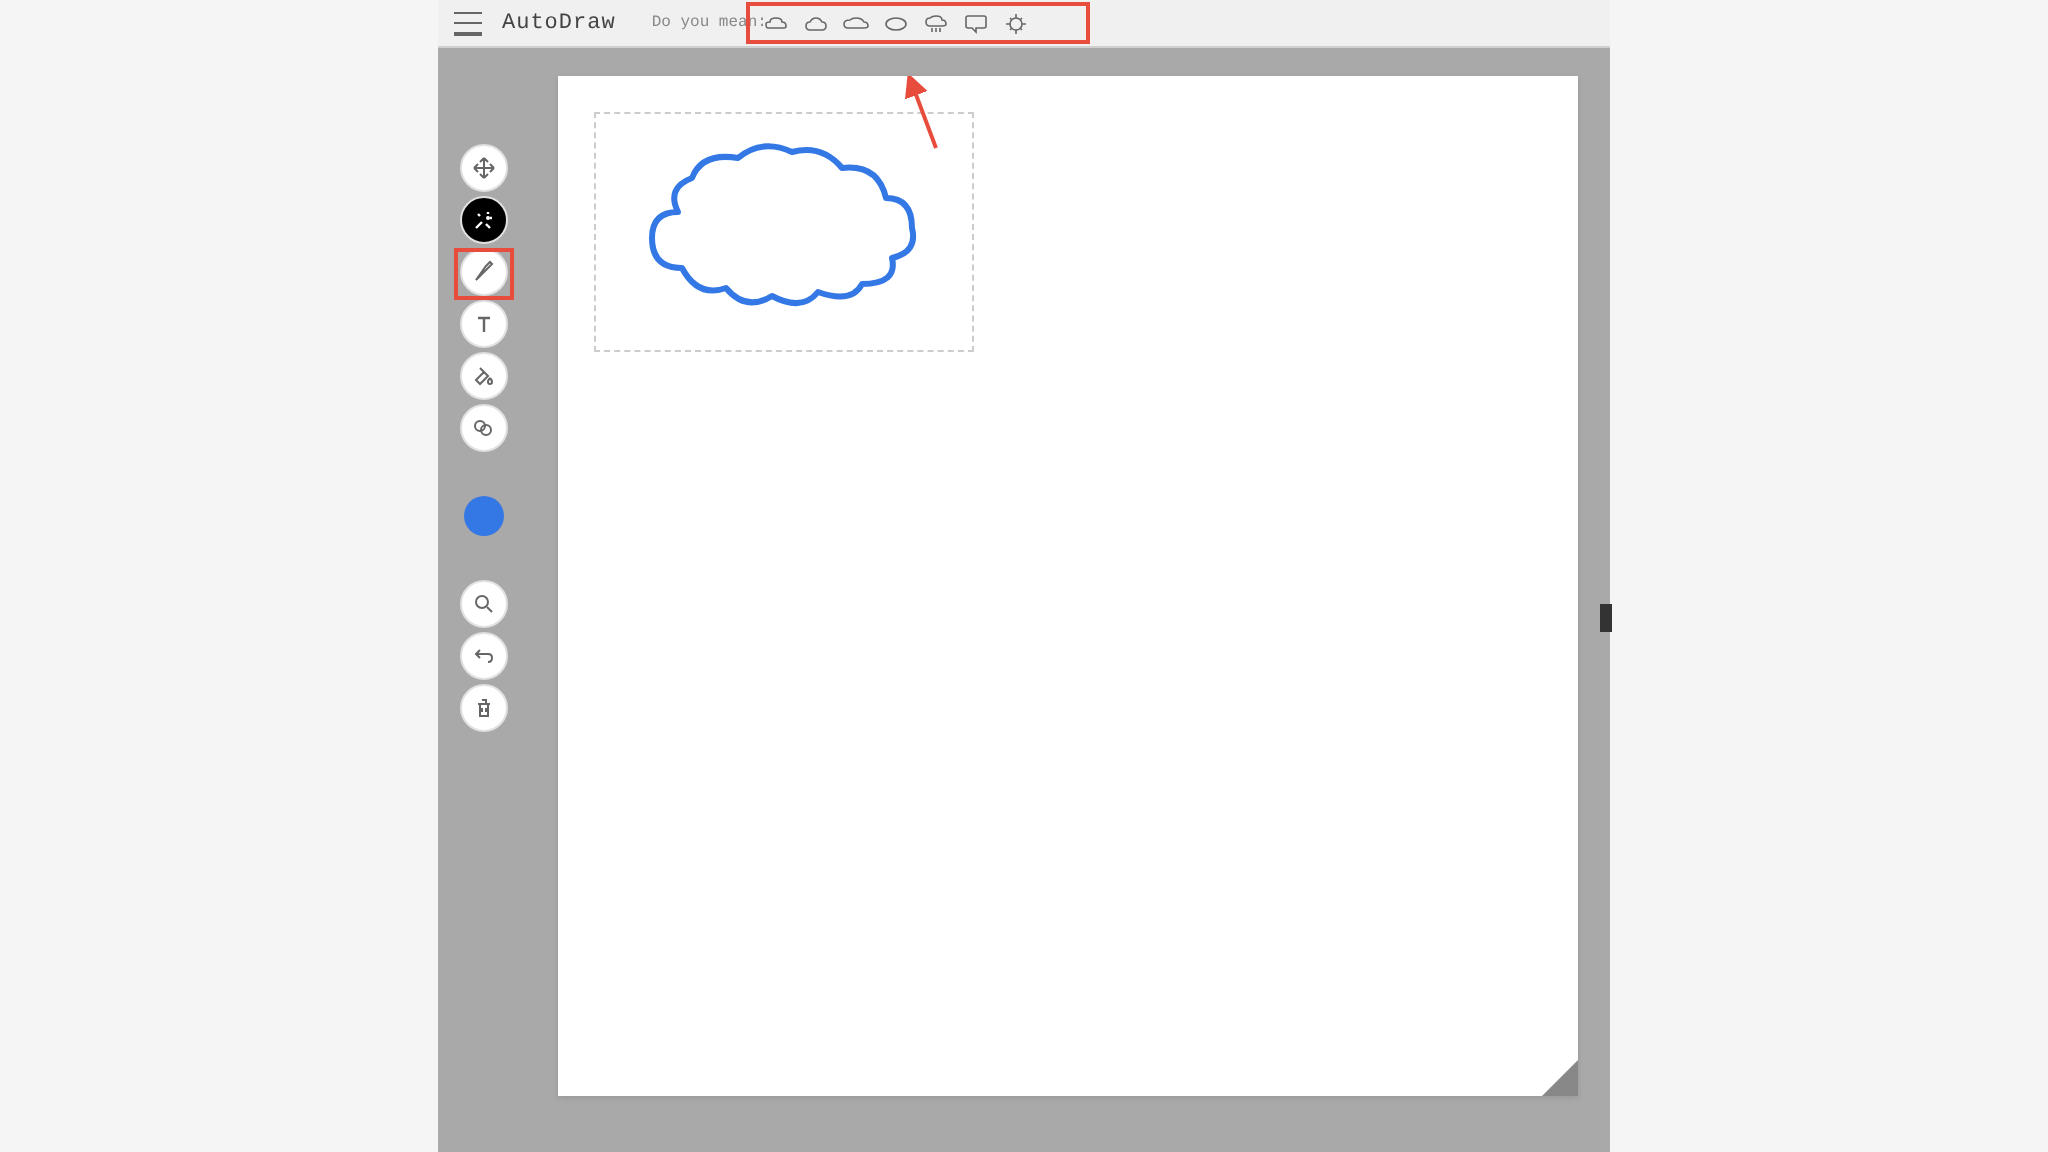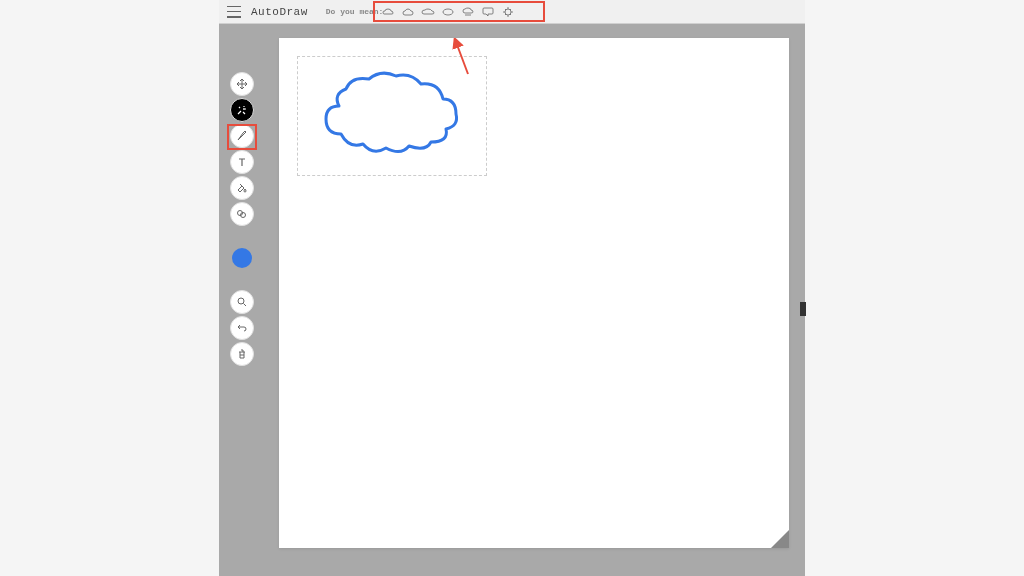--- a/index.html
+++ b/index.html
@@ -44,21 +44,20 @@
     .app-title {
       font-size: 11px;
       color: #444;
       font-weight: normal;
       letter-spacing: 0.5px;
     }
     .do-you-mean {
       font-size: 8px;
       color: #888;
       margin-left: 8px;
-      font-weight: bold;
     }
     .suggestions-box {
       position: absolute;
       left: 154px;
       top: 1px;
       width: 172px;
       height: 21px;
       border: 2px solid #e74c3c;
       display: flex;
       align-items: center;

